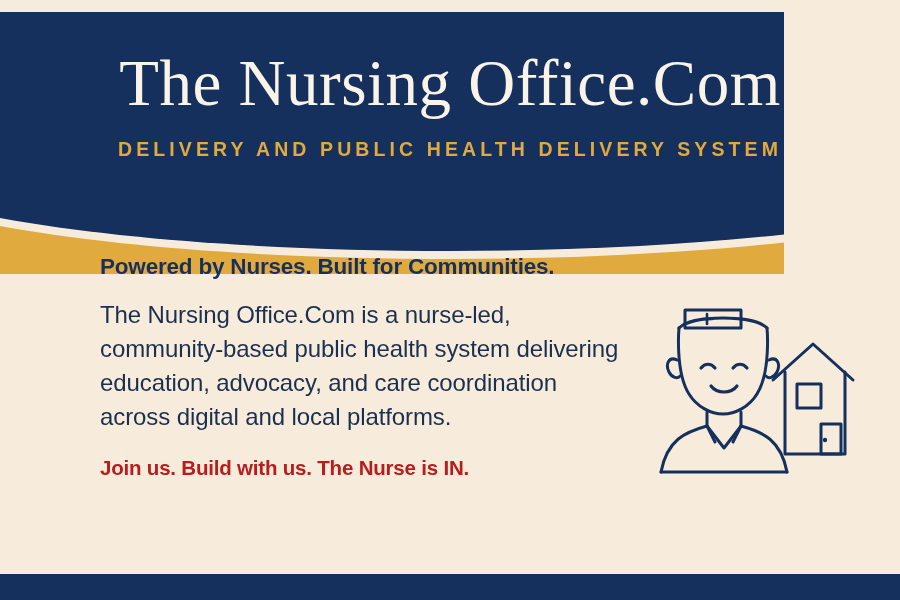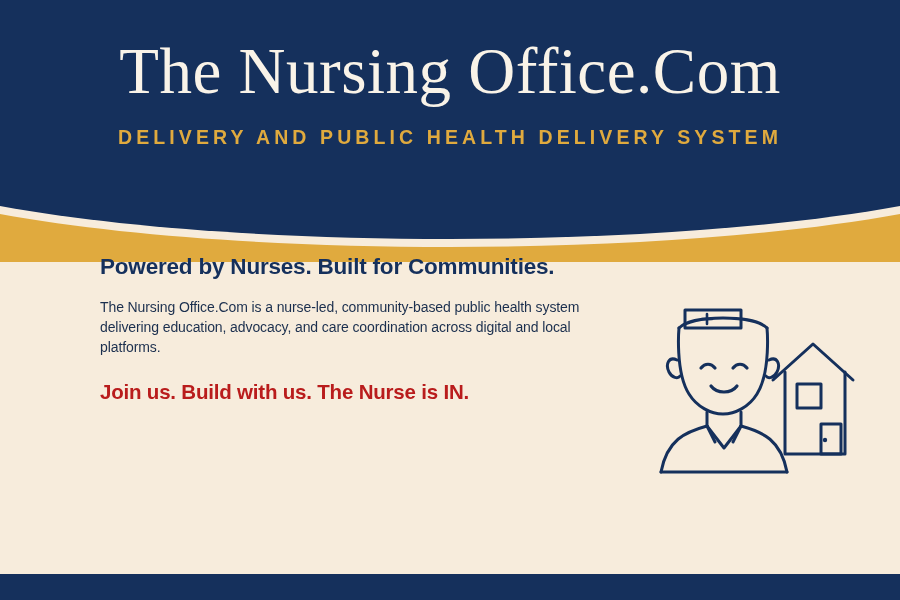--- a/index.html
+++ b/index.html
@@ -19,22 +19,22 @@
     width: 900px;
     height: 600px;
     background: #f7ecdc;
     overflow: hidden;
   }
 
   
   .header {
     position: absolute;
     left: 0;
-    top: 0;
-    width: 900px;
+    top: 12px;
+    width: 784px;
     height: 262px;
     overflow: hidden;
   }
   .header-svg {
     position: absolute;
     left: 0;
     top: 0;
     display: block;
   }
   .header-text {
@@ -82,21 +82,21 @@
   }
   .headline {
     margin: 0 0 18px 0;
     font-size: 22.5px;
     font-weight: 700;
     color: #15305c;
     letter-spacing: -0.2px;
   }
   .para {
     margin: 0 0 22px 0;
-    font-size: 14px;
+    font-size: 24px;
     line-height: 1.42;
     color: #1b2f4e;
     letter-spacing: -0.1px;
   }
   .closing {
     margin: 4px 0 0 0;
     font-size: 20.5px;
     font-weight: 700;
     color: #b91c1c;
     letter-spacing: -0.2px;

